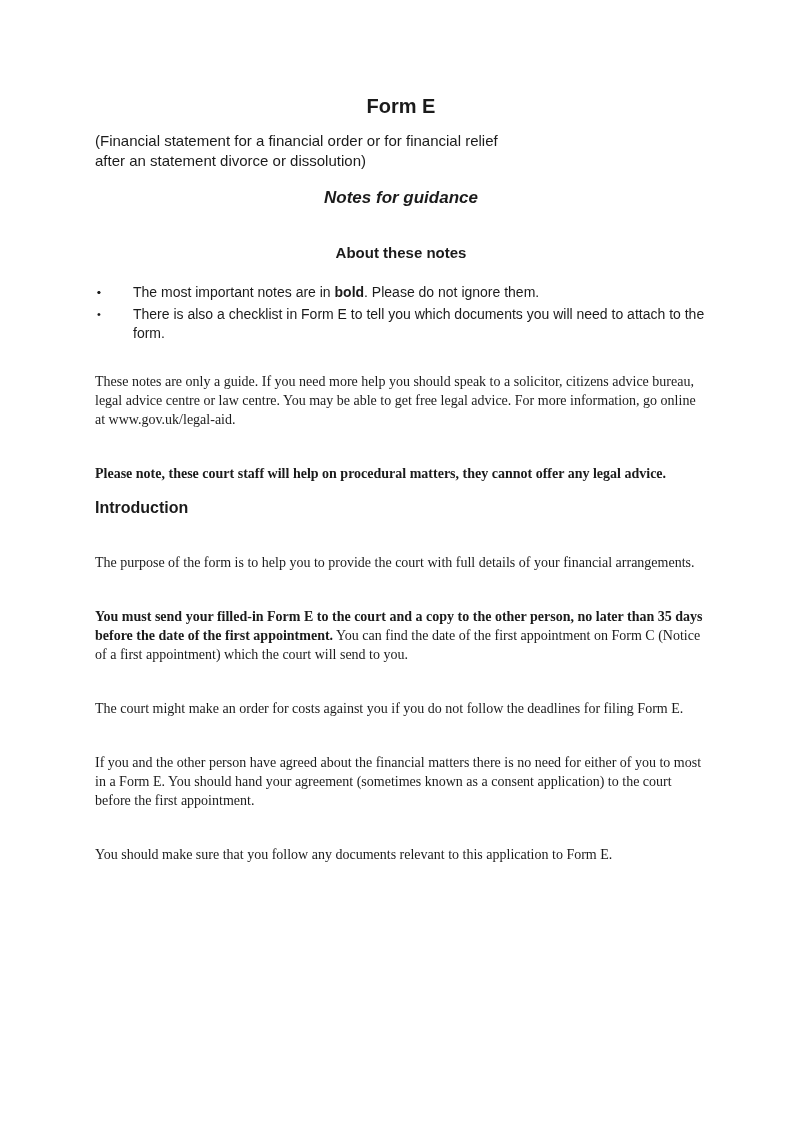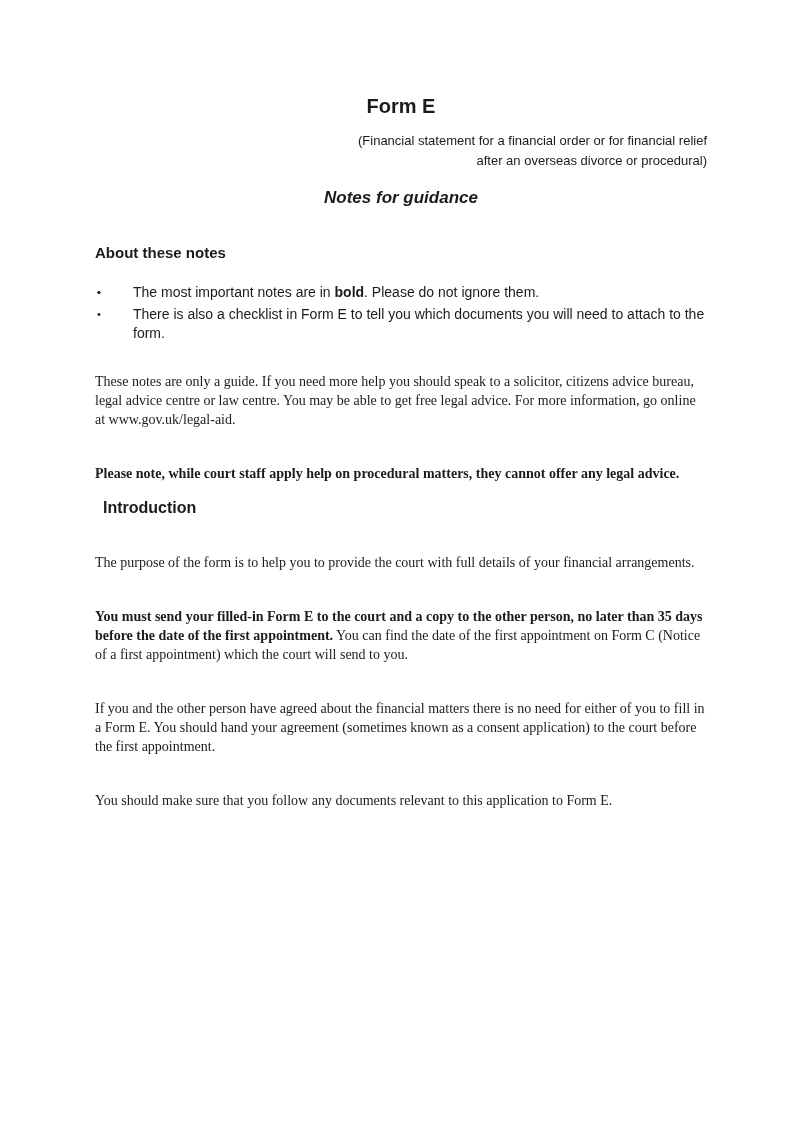--- a/index.html
+++ b/index.html
@@ -24,35 +24,36 @@
   }
   .form-title {
     margin: 94px 0 0 0;
     text-align: center;
     font-size: 20px;
     line-height: 24px;
     font-weight: bold;
   }
   .subtitle {
     margin: 13px 0 0 0;
-    text-align: right;
-    font-size: 13px;
+    text-align: left;
+    font-size: 15px;
     line-height: 19.5px;
     font-weight: normal;
   }
   .doc-type {
     margin: 17px 0 0 0;
     text-align: center;
     font-size: 17px;
     line-height: 21px;
     font-weight: bold;
     font-style: italic;
   }
   .about-heading {
     margin: 35px 0 0 0;
+    text-align: center;
     font-size: 15px;
     line-height: 20px;
     font-weight: bold;
   }
   .body-text {
     font-size: 14px;
     line-height: 19px;
   }
   ul.bullet-list {
     list-style: none;
@@ -77,21 +78,21 @@
   p.para-guide {
     margin-top: 29px;
   }
   strong, .bold {
     font-weight: bold;
   }
   p.all-bold {
     font-weight: bold;
   }
   .intro-heading {
-    margin: 14px 0 8px 8px;
+    margin: 14px 0 8px 0;
     font-size: 16px;
     line-height: 21px;
     font-weight: bold;
   }
   .page-number {
     position: absolute;
     top: 1046px;
     left: 0;
     right: 0;
     text-align: center;
@@ -112,21 +113,21 @@
   }
 </style>
 </head>
 <body>
 
 <div class="page">
   <div class="content">
 
     <h1 class="form-title">Form E</h1>
 
-    <p class="subtitle"><span>(Financial statement for a financial order or for financial relief</span><br><span>after an overseas divorce or procedural)</span></p>
+    <p class="subtitle"><span>(Financial statement for a financial order or for financial relief</span><br><span>after an statement divorce or dissolution)</span></p>
 
     <h2 class="doc-type">Notes for guidance</h2>
 
     <h3 class="about-heading">About these notes</h3>
 
     <ul class="bullet-list body-text">
       <li>
         <span class="bullet">•</span>
       </li>
       <li>
@@ -134,31 +135,32 @@
         <span><span>The most important notes are in </span><strong>bold</strong><span>. Please do not ignore them.</span></span>
       </li>
       <li>
         <span class="bullet">•</span>
         <span>There is also a checklist in Form E to tell you which documents you will need to attach to the form.</span>
       </li>
     </ul>
 
     <p class="para para-guide body-text">These notes are only a guide. If you need more help you should speak to a solicitor, citizens advice bureau, legal advice centre or law centre. You may be able to get free legal advice. For more information, go online at www.gov.uk/legal-aid.</p>
 
-    <p class="para all-bold body-text">Please note, while court staff apply help on procedural matters, they cannot offer any legal advice.</p>
+    <p class="para all-bold body-text">Please note, these court staff will help on procedural matters, they cannot offer any legal advice.</p>
 
     <h3 class="intro-heading">Introduction</h3>
 
 
     <p class="para body-text">The purpose of the form is to help you to provide the court with full details of your financial arrangements.</p>
 
     <p class="para body-text"><strong>You must send your filled-in Form E to the court and a copy to the other person, no later than 35 days before the date of the first appointment.</strong><span> You can find the date of the first appointment on Form C (Notice of a first appointment) which the court will send to you.</span></p>
 
+    <p class="para body-text">The court might make an order for costs against you if you do not follow the deadlines for filing Form E.</p>
 
-    <p class="para body-text">If you and the other person have agreed about the financial matters there is no need for either of you to fill in a Form E. You should hand your agreement (sometimes known as a consent application) to the court before the first appointment.</p>
+    <p class="para body-text">If you and the other person have agreed about the financial matters there is no need for either of you to most in a Form E. You should hand your agreement (sometimes known as a consent application) to the court before the first appointment.</p>
 
     <p class="para body-text">You should make sure that you follow any documents relevant to this application to Form E.</p>
 
   </div>
 
   <div class="page-number">Page 1</div>
 
   <div class="footer-row">
     <span>Form E Notes for guidance (04.14)</span>
     <span>©Crown copyright 2016</span>

